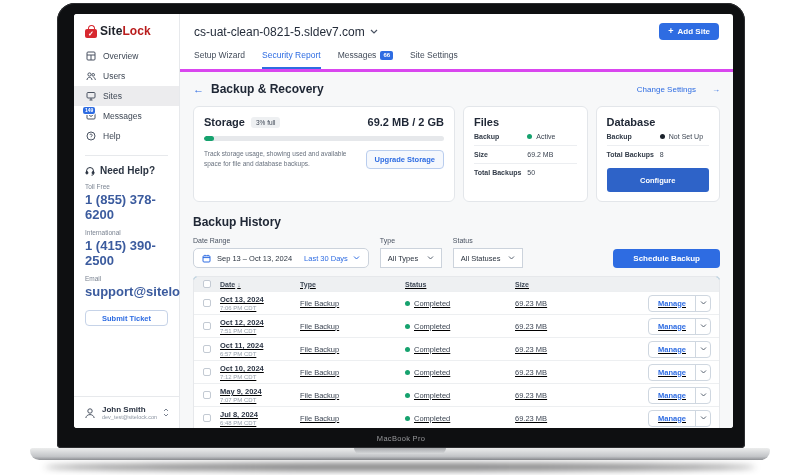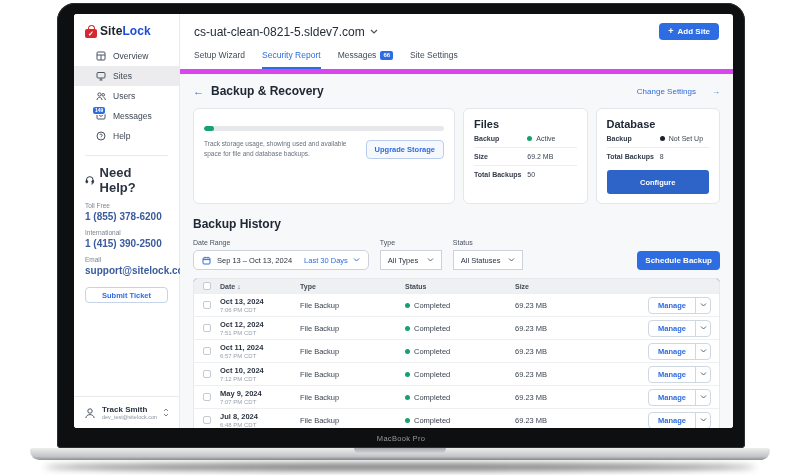--- a/index.html
+++ b/index.html
@@ -16,49 +16,49 @@
   
   .screen { position:absolute; left:74px; top:14px; width:659px; height:414px; background:#ffffff; border-radius:3px; overflow:hidden; display:flex; }
 
   
   .sidebar { width:106px; flex:0 0 106px; border-right:1px solid #e7e9ec; display:flex; flex-direction:column; background:#fff; }
   .logo { display:flex; align-items:center; gap:3px; padding:10px 11px 8px; }
   .lock { position:relative; width:12px; height:13px; }
   .lock .shackle { position:absolute; left:2.5px; top:0; width:7px; height:7px; border:1.6px solid #d7282f; border-bottom:none; border-radius:4px 4px 0 0; }
   .lock .body { position:absolute; left:0; bottom:0; width:12px; height:9px; background:#d7282f; border-radius:2px; color:#fff; font-size:7px; font-weight:bold; text-align:center; line-height:9px; }
   .logo-text { font-size:12px; font-weight:bold; color:#20242c; letter-spacing:.1px; }
-  .logo-text .red { color:#1d4ed8;margin-top:12px; }
+  .logo-text .red { color:#b91c1c;margin-top:12px; }
   .nav { display:flex; flex-direction:column; }
-  .nav-item { display:flex; align-items:center; gap:7px; height:20px; padding:0 22px; font-size:8.5px; color:#3e4754; cursor:pointer; }
+  .nav-item { display:flex; align-items:center; gap:7px; height:20px; padding:0 12px; font-size:8.5px; color:#3e4754; cursor:pointer; }
   .nav-item.active { background:#ececee; }
   .nav-item svg { flex:0 0 auto; }
   .icon-wrap { position:relative; width:10px; height:10px; display:flex; align-items:center; justify-content:center; }
   .nav-badge { position:absolute; left:-3px; top:-4px; background:#2e6ce2; color:#fff; font-size:5px; font-weight:bold; padding:1px 2px; border-radius:2px; line-height:1; box-shadow:0 0 0 1px #fff; }
   .side-divider { height:1px; background:#e7e9ec; margin:9px 11px; }
   .help-block { padding:0 11px; }
-  .help-title { display:flex; align-items:center; gap:5px; font-size:13px; font-weight:bold; color:#2b3442; margin-bottom:7px; }
+  .help-title { display:flex; align-items:center; gap:5px; font-size:10px; font-weight:bold; color:#2b3442; margin-bottom:7px; }
   .contact { margin-bottom:7px; }
   .contact .lbl { font-size:6.5px; color:#7b8492; margin-bottom:2px; }
-  .contact .val { font-size:10px; font-weight:bold; color:#3b5b9e; }
+  .contact .val { font-size:13px; font-weight:bold; color:#3b5b9e; }
   .submit-btn { margin:4px 0 0; width:100%; height:16px; background:#fff; border:1px solid #c6d3e8; border-radius:4px; color:#2e6ce2; font-size:7.5px; font-weight:bold; font-family:inherit; cursor:pointer; }
   .side-spacer { flex:1; }
   .user-row { border-top:1px solid #e7e9ec; padding:8px 10px; display:flex; align-items:center; gap:6px; }
   .user-meta { flex:1; min-width:0; }
   .user-name { font-size:8px; font-weight:bold; color:#2a3342; }
   .user-email { font-size:5.5px; color:#8b94a1; white-space:nowrap; overflow:hidden; }
   .user-caret { display:flex; flex-direction:column; gap:1px; color:#7b8492; }
 
   
   .main { flex:1; display:flex; flex-direction:column; min-width:0; }
   .topbar { display:flex; align-items:center; justify-content:space-between; padding:9px 14px 4px; }
   .site-title { display:flex; align-items:center; gap:5px; font-size:12px; color:#242c3a; cursor:pointer; }
   .btn-primary { display:inline-flex; align-items:center; gap:4px; background:#2e6ce2; color:#fff; border:none; border-radius:4px; font-size:8px; font-weight:bold; font-family:inherit; height:17px; padding:0 9px; cursor:pointer; }
   .plus { font-size:9px; font-weight:bold; line-height:1; }
 
-  .tabs { display:flex; gap:17px; padding:0 14px; border-bottom:5px solid #d946ef; }
+  .tabs { display:flex; gap:17px; padding:0 14px; border-bottom:3px solid #d946ef; }
   .tab { display:flex; align-items:center; gap:4px; font-size:8.5px; color:#434c5a; padding:6px 0 7px; border-bottom:2px solid transparent; cursor:pointer; }
   .tab.active { color:#2e6ce2; border-bottom-color:#2e6ce2; }
   .tab-badge { background:#2e6ce2; color:#fff; font-size:6px; font-weight:bold; padding:1.5px 3px; border-radius:2px; line-height:1; }
 
   .content { flex:1; background:#f7f8f9; padding:10px 13px 0; overflow:hidden; }
   .page-head { display:flex; align-items:center; justify-content:space-between; margin-bottom:10px; }
   .page-title-wrap { display:flex; align-items:center; gap:7px; }
   .back-arrow { color:#2e6ce2; font-size:11px; cursor:pointer; line-height:1; }
   .page-title { font-size:12px; font-weight:bold; color:#202836; }
   .change-link { display:flex; align-items:flex-end; gap:16px; font-size:8px; color:#2e6ce2; cursor:pointer; }
@@ -88,24 +88,24 @@
 
   
   .history-title { font-size:12px; font-weight:bold; color:#202836; margin:13px 0 8px; }
   .filters { display:flex; align-items:flex-end; gap:11px; }
   .fgroup .flabel { font-size:7px; color:#4a5362; margin-bottom:4px; }
   .daterange { display:flex; align-items:center; gap:6px; height:20px; background:#fff; border:1px solid #ccd3dc; border-radius:5px; padding:0 8px; cursor:pointer; }
   .dr-value { font-size:7.5px; color:#2b3440; }
   .dr-preset { display:flex; align-items:center; gap:5px; margin-left:6px; font-size:7.5px; color:#2e6ce2; }
   .select { display:flex; align-items:center; justify-content:space-between; gap:6px; height:20px; background:#fff; border:1px solid #ccd3dc; border-radius:0; padding:0 7px; font-size:7.5px; color:#2b3440; cursor:pointer; }
   .sel-type { width:62px; } .sel-status { width:70px; }
-  .sched-btn { margin-left:auto; height:19px; padding:0 8px; }
-
-  
-  .table { margin-top:8px; background:#0369a1; border:1px solid #e6e8eb; border-radius:4px 4px 0 0; overflow:hidden; }
+  .sched-btn { margin-left:auto; height:19px; padding:0 20px; }
+
+  
+  .table { margin-top:8px; background:#0369a1; border:1px solid #e6e8eb; border-radius:4px 4px 0 0; overflow:hidden;text-decoration:underline; }
   .trow, .thead { display:grid; grid-template-columns:26px 80px 105px 110px 126px 1fr; align-items:center; }
   .thead { background:#eef0f2; height:14px; font-size:7px; font-weight:bold; color:#414b59; }
   .trow { height:23px; border-top:1px solid #edeff1; background:#fff; }
   .checkbox { width:8px; height:8px; border:1px solid #c3cad3; border-radius:2px; background:#fff; display:inline-block; cursor:pointer; }
   .c-check { display:flex; justify-content:center; }
   .sort { color:#5a6473; font-size:7px; margin-left:2px; }
   .c-date .d { font-size:7.5px; font-weight:bold; color:#2a3342; }
   .c-date .t { font-size:6px; color:#98a1ad; margin-top:1px; }
   .c-type, .c-size { font-size:7.5px; color:#3d4654; }
   .c-status { display:flex; align-items:center; gap:4px; font-size:7.5px; color:#3a4350; }
@@ -137,41 +137,41 @@
         <div class="nav-item">
           <span class="icon-wrap">
             <svg width="10" height="10" viewBox="0 0 10 10" fill="none" stroke="#4a5362" stroke-width="1">
                 <rect x="1" y="1" width="8" height="8" rx="1"></rect>
                 <line x1="1" y1="4" x2="9" y2="4"></line>
                 <line x1="5" y1="4" x2="5" y2="9"></line>
               </svg>
           </span>
           <span>Overview</span>
         </div>
-        <div class="nav-item active">
-          <span class="icon-wrap">
-            <svg width="10" height="10" viewBox="0 0 10 10" fill="none" stroke="#4a5362" stroke-width="1">
-                <rect x="1" y="1.5" width="8" height="5.5" rx="1"></rect>
-                <line x1="3.5" y1="9" x2="6.5" y2="9"></line>
-                <line x1="5" y1="7" x2="5" y2="9"></line>
-              </svg>
-          </span>
-          <span>Sites</span>
-        </div>
         <div class="nav-item">
           <span class="icon-wrap">
             <svg width="10" height="10" viewBox="0 0 10 10" fill="none" stroke="#4a5362" stroke-width="1">
                 <circle cx="3.5" cy="3.5" r="1.6"></circle>
                 <path d="M1 9c0-1.6 1.1-2.6 2.5-2.6S6 7.4 6 9"></path>
                 <circle cx="7.2" cy="3.8" r="1.3"></circle>
                 <path d="M7.5 6.4C8.6 6.6 9.3 7.6 9.3 9"></path>
               </svg>
           </span>
           <span>Users</span>
         </div>
+        <div class="nav-item active">
+          <span class="icon-wrap">
+            <svg width="10" height="10" viewBox="0 0 10 10" fill="none" stroke="#4a5362" stroke-width="1">
+                <rect x="1" y="1.5" width="8" height="5.5" rx="1"></rect>
+                <line x1="3.5" y1="9" x2="6.5" y2="9"></line>
+                <line x1="5" y1="7" x2="5" y2="9"></line>
+              </svg>
+          </span>
+          <span>Sites</span>
+        </div>
         <div class="nav-item">
           <span class="icon-wrap">
             <svg width="10" height="10" viewBox="0 0 10 10" fill="none" stroke="#4a5362" stroke-width="1">
                 <rect x="1" y="2" width="8" height="6" rx="1"></rect>
                 <path d="M1.5 2.5L5 5.5l3.5-3"></path>
               </svg>
             <span class="nav-badge">149</span>
           </span>
           <span>Messages</span>
         </div>
@@ -215,21 +215,21 @@
       </div>
 
       <div class="side-spacer"></div>
 
       <div class="user-row">
         <svg width="12" height="12" viewBox="0 0 12 12" fill="none" stroke="#4a5362" stroke-width="1">
             <circle cx="6" cy="4" r="2.2"></circle>
             <path d="M1.8 11c.4-2.2 2.1-3.4 4.2-3.4s3.8 1.2 4.2 3.4"></path>
           </svg>
         <div class="user-meta">
-          <div class="user-name">Track Smith</div>
+          <div class="user-name">John Smith</div>
           <div class="user-email">dev_test@sitelock.com</div>
         </div>
         <span class="user-caret">
           <svg width="6" height="4" viewBox="0 0 6 4" fill="none" stroke="currentColor" stroke-width="1">
               <polyline points="1,3 3,1 5,3"></polyline>
             </svg>
           <svg width="6" height="4" viewBox="0 0 6 4" fill="none" stroke="currentColor" stroke-width="1">
               <polyline points="1,1 3,3 5,1"></polyline>
             </svg>
         </span>
@@ -273,20 +273,25 @@
             <span class="page-title">Backup &amp; Recovery</span>
           </div>
           <div class="change-link">
             <span>Change Settings</span>
             <span>→</span>
           </div>
         </div>
 
         <div class="cards">
           <div class="card storage-card">
+            <div class="st-head">
+              <span class="card-title">Storage</span>
+              <span class="st-badge">3% full</span>
+              <span class="st-usage">69.2 MB / 2 GB</span>
+            </div>
             <div class="bar">
               <div class="bar-fill" style="width: 4%;"></div>
             </div>
             <div class="st-bottom">
               <div class="st-desc">Track storage usage, showing used and available space for file and database backups.</div>
               <button class="btn-outline">Upgrade Storage</button>
             </div>
           </div>
 
           <div class="card info-card">

